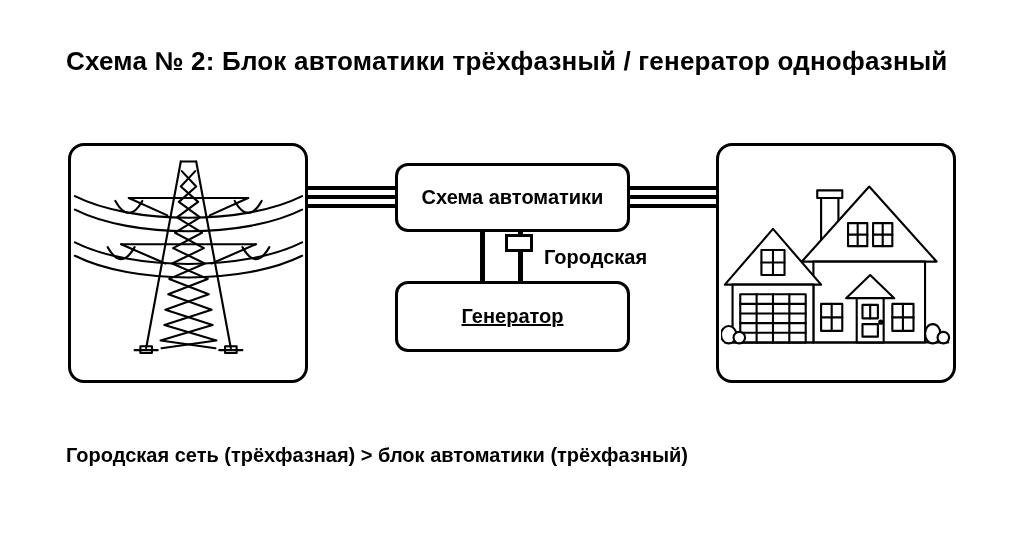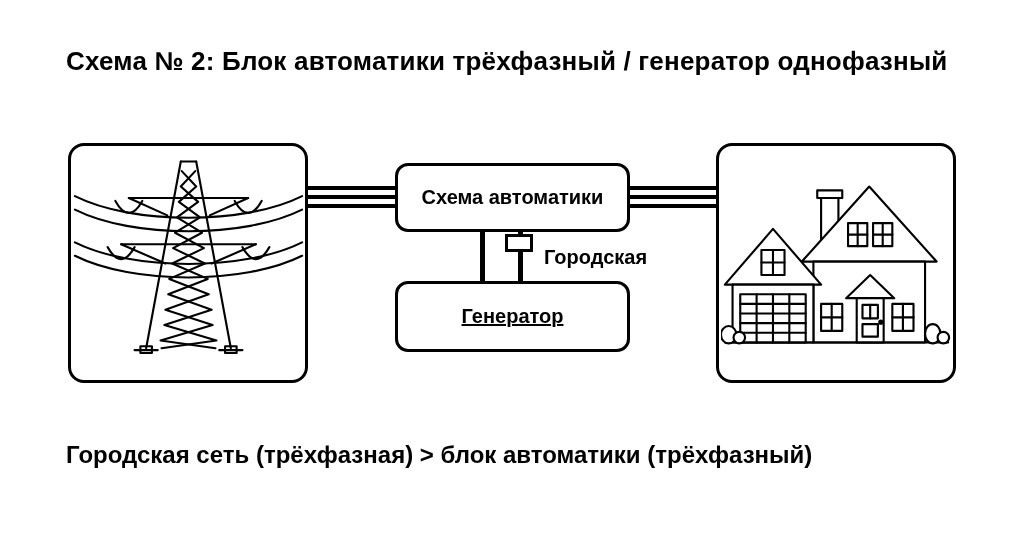--- a/index.html
+++ b/index.html
@@ -79,21 +79,21 @@
   .jumper-label {
     position: absolute;
     left: 544px; top: 246px;
     font-size: 20px;
     font-weight: 700;
     white-space: nowrap;
   }
   .footer {
     position: absolute;
     left: 66px; top: 443px;
-    font-size: 24px;
+    font-size: 20px;
     font-weight: 700;
     line-height: 24px;
   }
   .footer-line { white-space: nowrap; }
   .art { display: block; }
 </style>
 </head>
 <body>
 
 <div class="canvas">

